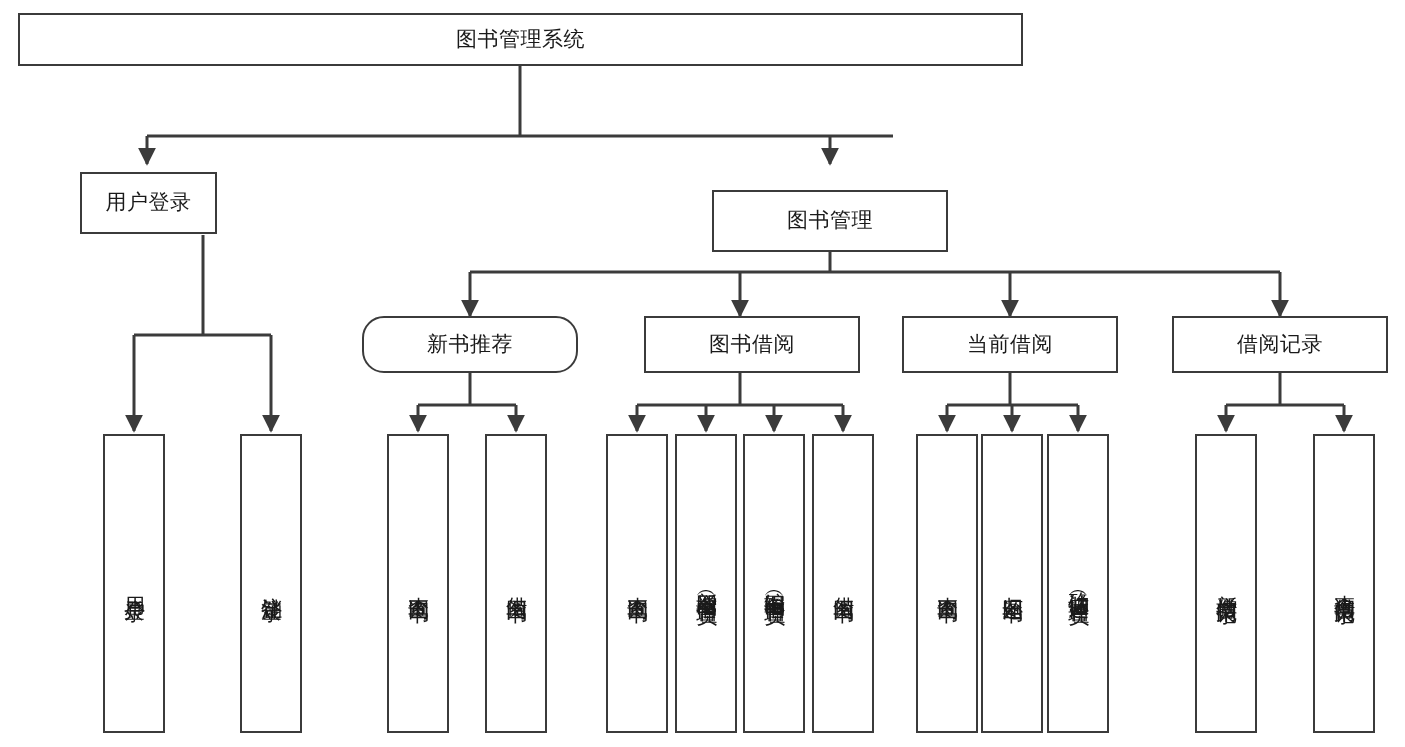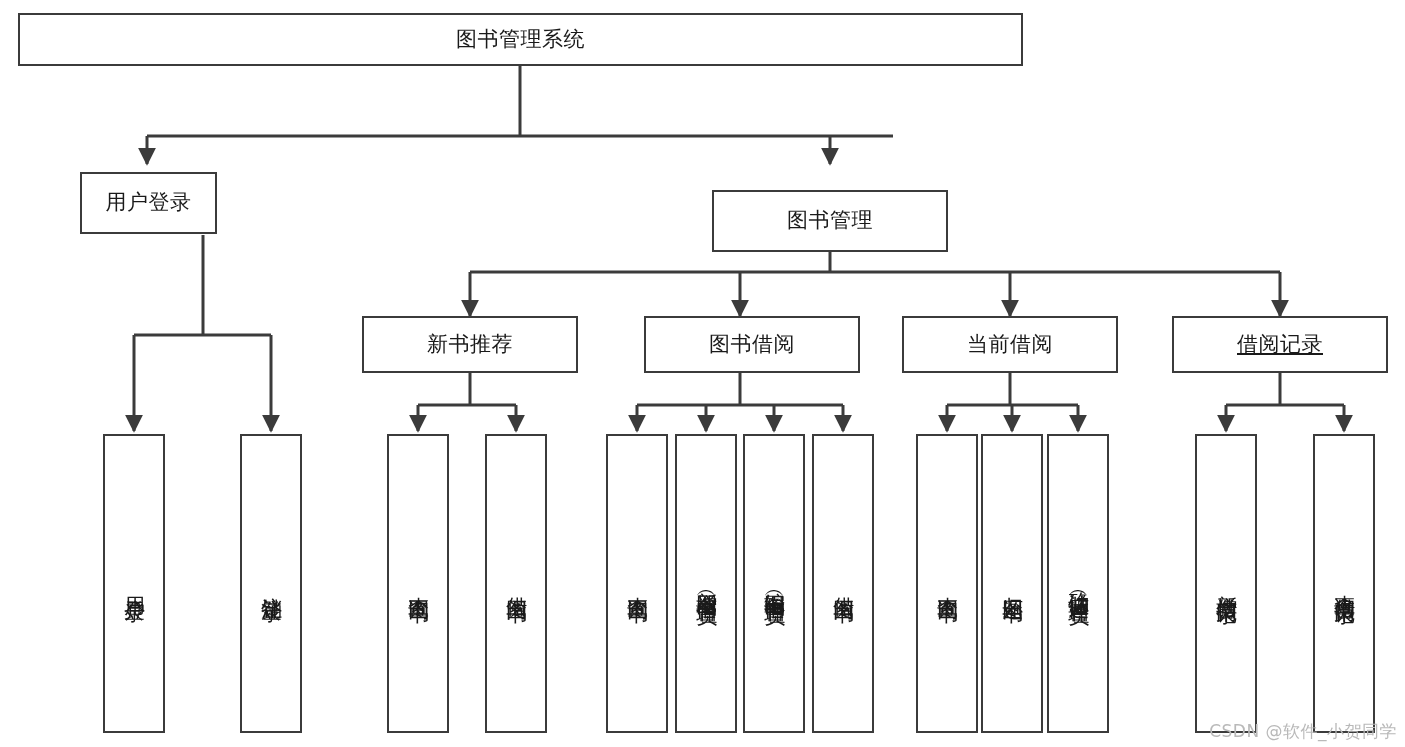--- a/index.html
+++ b/index.html
@@ -130,30 +130,30 @@
     <span>图书管理系统</span>
   </div>
 
   <div class="node node-h" style="left:80px; top:172px; width:137px; height:62px;">
     <span>用户登录</span>
   </div>
   <div class="node node-h" style="left:712px; top:172px; width:236px; height:62px;margin-top:18px;">
     <span>图书管理</span>
   </div>
 
-  <div class="node node-h" style="left:362px; top:316px; width:216px; height:57px;">
+  <div class="node node-h" style="left:362px; top:316px; width:216px; height:57px;border-radius:22px;">
     <span>新书推荐</span>
   </div>
   <div class="node node-h" style="left:632px; top:316px; width:216px; height:57px;margin-left:12px;">
     <span>图书借阅</span>
   </div>
   <div class="node node-h" style="left:902px; top:316px; width:216px; height:57px;">
     <span>当前借阅</span>
   </div>
-  <div class="node node-h" style="left:1172px; top:316px; width:216px; height:57px;text-decoration:underline;">
+  <div class="node node-h" style="left:1172px; top:316px; width:216px; height:57px;">
     <span>借阅记录</span>
   </div>
 
   <div class="node leaf" style="left:103px; top:434px; width:62px; height:299px;">
     <span class="vtext">用户登录</span>
   </div>
   <div class="node leaf" style="left:240px; top:434px; width:62px; height:299px;">
     <span class="vtext">注销登录</span>
   </div>
 
@@ -187,15 +187,14 @@
     <span class="vtext">确认归还（管理员）</span>
   </div>
 
   <div class="node leaf" style="left:1195px; top:434px; width:62px; height:299px;">
     <span class="vtext">新增借阅记录</span>
   </div>
   <div class="node leaf" style="left:1313px; top:434px; width:62px; height:299px;">
     <span class="vtext">查询借阅记录</span>
   </div>
 
-  <div class="watermark">CSDN @软件_小贺同学</div>
 
 </div>
 
 </body></html>

